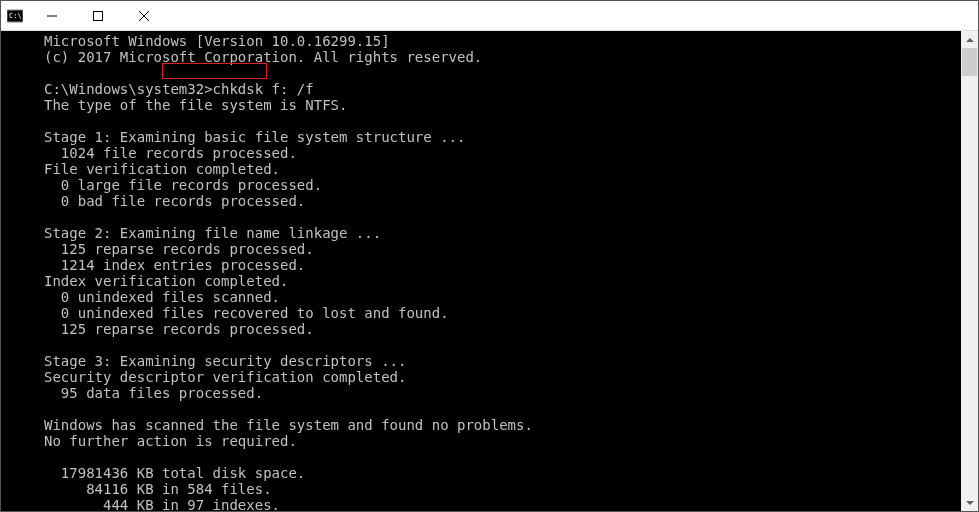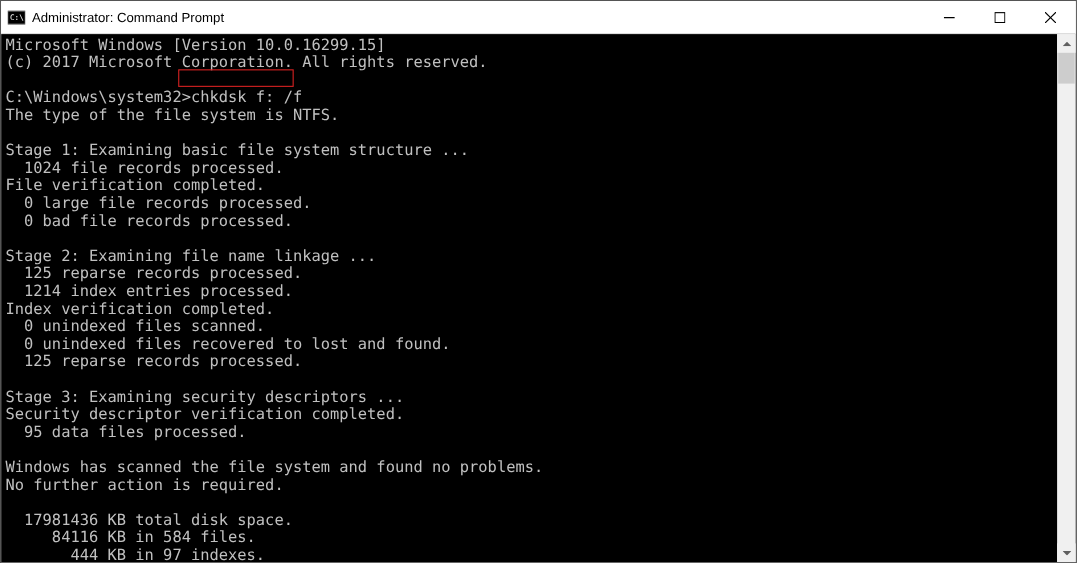--- a/index.html
+++ b/index.html
@@ -45,20 +45,21 @@
     font-family: "Segoe UI", sans-serif;
     font-size: 10px;
     color: #000;
   }
   .console-area {
     position: relative;
     background: #000;
     width: 100%;
     height: calc(100% - 30px);
     display: flex;
+    padding-left: 39px;
   }
   .console-content {
     flex: 1;
     padding: 2px 4px;
     font-family: Consolas, "Lucida Console", monospace;
     font-size: 14px;
     line-height: 16px;
     color: #c0c0c0;
     white-space: pre;
     overflow: hidden;
@@ -96,21 +97,20 @@
 </head>
 <body>
 
 <div class="titlebar">
   <span class="titlebar-icon">
     <svg width="16" height="16" viewBox="0 0 16 16">
       <rect x="0" y="2" width="16" height="12" fill="#000" stroke="#888" stroke-width="1"></rect>
       <text x="2" y="10" font-size="7" fill="#fff" font-family="monospace">C:\</text>
     </svg>
   </span>
-  <span class="titlebar-title">Administrator: Command Prompt</span>
   <div class="win-controls">
     <div class="win-btn">
       <svg width="10" height="10">
           <line x1="0" y1="5" x2="10" y2="5" stroke="#000" stroke-width="1"></line>
         </svg>
     </div>
     <div class="win-btn">
       <svg width="10" height="10">
           <rect x="0.5" y="0.5" width="9" height="9" fill="none" stroke="#000" stroke-width="1"></rect>
         </svg>

